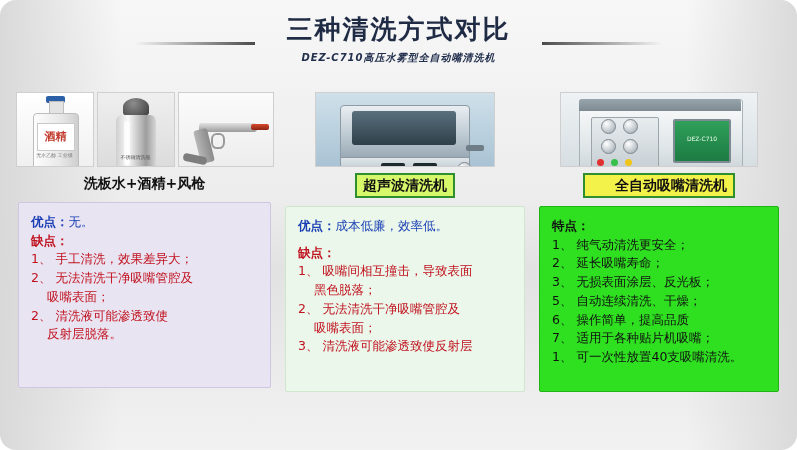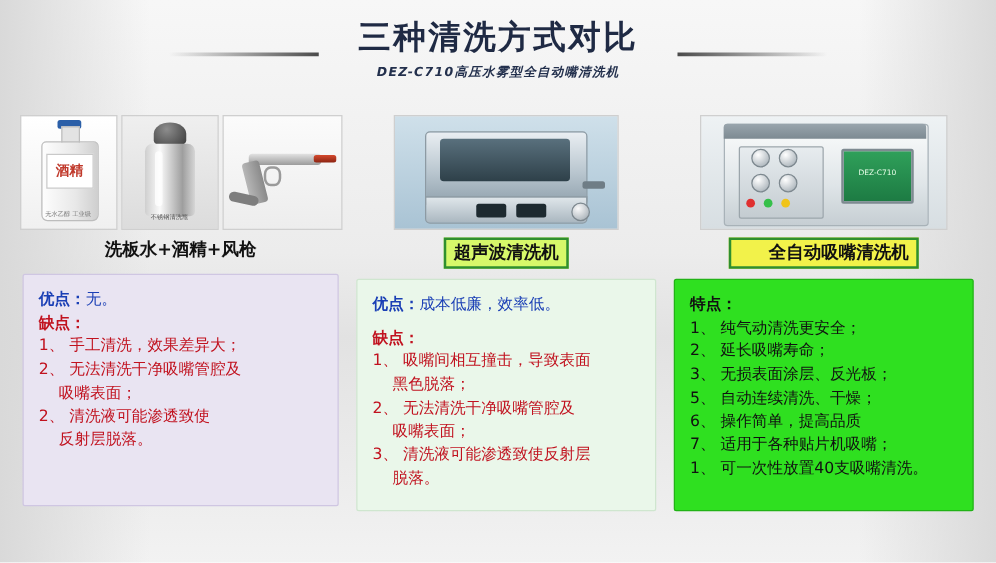--- a/index.html
+++ b/index.html
@@ -13,20 +13,21 @@
     background: #ffffff;
     overflow: hidden;
   }
   .slide {
     position: relative;
     width: 797px;
     height: 450px;
     background:
       linear-gradient(to bottom, #f7f7f7 0%, #ececec 45%, #e2e2e2 60%, #f2f2f2 100%);
     overflow: hidden;
+    border-radius: 16px;
   }
   
   .corner-left {
     position: absolute;
     left: 0; top: 0;
     width: 120px; height: 450px;
     background: linear-gradient(to right, #d9d9d9 0%, rgba(240,240,240,0) 100%);
     pointer-events: none;
   }
   .corner-right {
@@ -84,21 +85,21 @@
     width: 253px;
     display: flex;
     flex-direction: column;
     align-items: center;
   }
 
   
   .photo-row {
     display: flex;
     gap: 3px;
-    height: 92px;
+    height: 75px;
     align-items: stretch;
     justify-content: center;
   }
   .photo {
     position: relative;
     overflow: hidden;
     border: 1px solid #cfcfcf;
     background: #fff;
   }
 
@@ -466,21 +467,20 @@
         </p>
         <div class="gap"></div>
         <p class="line">
           <span class="lbl-demerit">缺点：</span>
         </p>
         <p class="line txt-red">1、 吸嘴间相互撞击，导致表面</p>
         <p class="line txt-red indent">黑色脱落；</p>
         <p class="line txt-red">2、 无法清洗干净吸嘴管腔及</p>
         <p class="line txt-red indent">吸嘴表面；</p>
         <p class="line txt-red">3、 清洗液可能渗透致使反射层</p>
-        <p class="line txt-red indent">脱落。</p>
       </div>
     </div>
 
     <div class="col">
       <div class="photo-row">
         <div class="photo p-auto">
           <div class="auto-body"></div>
           <div class="auto-top"></div>
           <div class="auto-door"></div>
           <div class="auto-knob" style="left:40px; top:26px;"></div>

